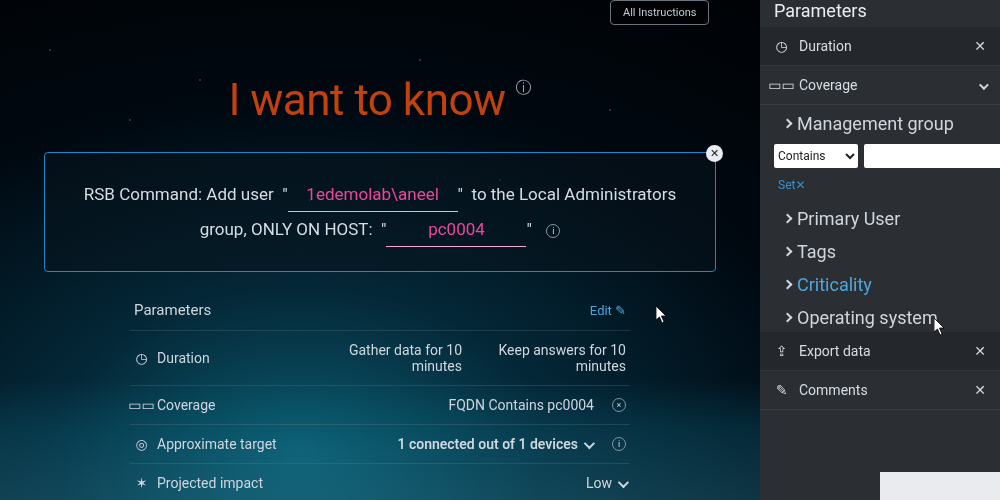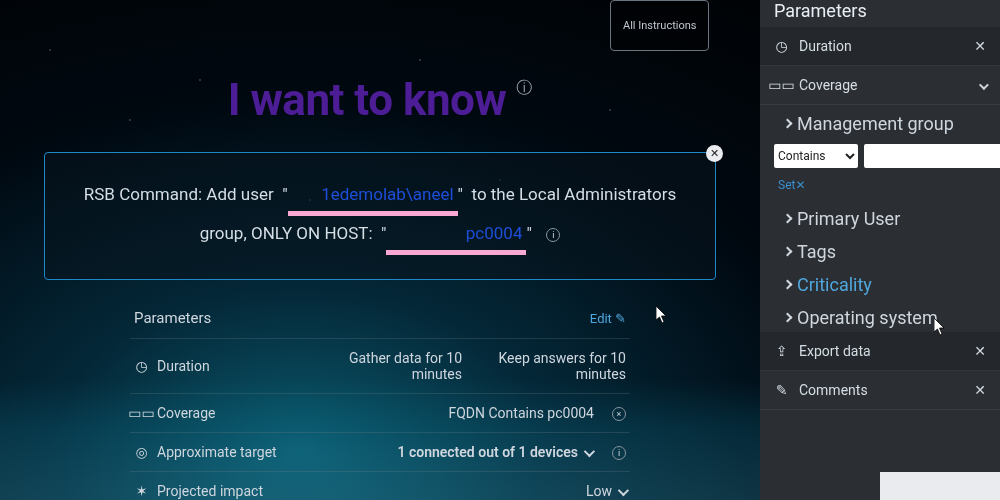--- a/index.html
+++ b/index.html
@@ -1,33 +1,33 @@
 <!DOCTYPE html>
 <html><head>
 <meta charset="utf-8">
 <style>
 *{margin:0;padding:0;box-sizing:border-box;font-family:-apple-system,BlinkMacSystemFont,"Segoe UI",Roboto,sans-serif}
 body{width:1000px;height:500px;overflow:hidden;background:radial-gradient(ellipse at 30% 90%,#0a5a6e 0%,#042838 25%,#000810 55%,#000 100%);color:#d5dde5;position:relative}
 .stars{position:absolute;inset:0;background-image:radial-gradient(1px 1px at 50px 50px,#fff,transparent),radial-gradient(1px 1px at 130px 120px,#fff,transparent),radial-gradient(1px 1px at 200px 80px,#fff,transparent),radial-gradient(1px 1px at 310px 200px,#fff,transparent),radial-gradient(1px 1px at 420px 60px,#fff,transparent),radial-gradient(1px 1px at 500px 180px,#fff,transparent),radial-gradient(1px 1px at 610px 110px,#fff,transparent);opacity:.6}
 .horizon{position:absolute;bottom:0;left:0;right:240px;height:120px;background:linear-gradient(180deg,transparent 0%,#0e6d88 40%,#3aa3bf 100%);opacity:.25}
-.topbtn{position:absolute;top:0;left:610px;border:1px solid #6a7580;border-radius:4px;background:rgba(0,0,0,.3);color:#c0c8d0;font-size:11px;padding:18px 12px;cursor:pointer}
+.topbtn{position:absolute;top:0;left:610px;border:1px solid #6a7580;border-radius:4px;background:rgba(0,0,0,.3);color:#c0c8d0;font-size:11px;padding:5px 12px;cursor:pointer}
 .main{position:absolute;left:0;top:0;width:760px;height:500px;padding:40px 44px 0}
 .title-wrap{display:flex;align-items:center;justify-content:center;margin:34px 0 26px}
-.title{font-size:44px;font-weight:700;color:#4c1d95;letter-spacing:-.5px}
+.title{font-size:44px;font-weight:400;color:#c2410c;letter-spacing:-.5px}
 .info-sup{font-size:16px;color:#9ba5b0;margin-left:10px;margin-top:-24px}
 .cmdbox{position:relative;border:1.5px solid #1e88c9;border-radius:4px;background:rgba(8,20,30,.55);padding:24px 32px;color:#d5dde5;font-size:17px;line-height:2;text-align:center}
 .cmdbox .close{position:absolute;top:-8px;right:-8px;width:17px;height:17px;border-radius:50%;background:#eaecef;color:#222;font-size:11px;line-height:17px;text-align:center;cursor:pointer}
-.uinput{display:inline-block;border-bottom:5px solid #f9a8d4;min-width:170px;text-align:right;padding:0 4px;color:#1d4ed8}
+.uinput{display:inline-block;border-bottom:1px solid #f9a8d4;min-width:170px;text-align:center;padding:0 4px;color:#ec4899}
 .uinput.sm{min-width:140px}
 .info-ic{display:inline-block;width:14px;height:14px;border:1px solid #8a95a0;border-radius:50%;font-size:9px;line-height:12px;text-align:center;margin-left:6px;vertical-align:middle}
 .params{margin:18px 86px 0;font-size:14px}
 .prow{display:flex;align-items:center;border-top:1px solid rgba(120,130,140,.25);padding:11px 4px}
 .prow:first-child{border-top:none}
 .prow .lbl{display:flex;align-items:center;gap:8px;flex:0 0 190px;color:#cfd6de}
-.prow .val{flex:1;text-align:right;color:#cfd6de;display:flex;justify-content:flex-end;align-items:flex-end;gap:14px}
+.prow .val{flex:1;text-align:right;color:#cfd6de;display:flex;justify-content:flex-end;align-items:center;gap:14px}
 .prow.head .lbl{font-size:15px}
 .editlink{color:#4fa6dd;font-size:13px;cursor:pointer}
 .ic{width:15px;height:15px;display:inline-flex;align-items:center;justify-content:center}
 .chev-d{display:inline-block;width:8px;height:8px;border-right:2px solid #cfd6de;border-bottom:2px solid #cfd6de;transform:rotate(45deg) translateY(-2px);margin-left:6px}
 .xcirc{display:inline-block;width:14px;height:14px;border:1px solid #8a95a0;border-radius:50%;font-size:9px;line-height:12px;text-align:center;margin-left:4px}
 
 .side{position:absolute;right:0;top:0;width:240px;height:500px;background:#2b2f34;color:#d5dde5;font-size:14px;overflow:hidden}
 .side-hd{font-size:18px;padding:0 14px 6px;color:#e8eef4}
 .srow{display:flex;align-items:center;justify-content:space-between;padding:11px 14px;border-bottom:1px solid rgba(120,130,140,.18)}
 .srow.dk{background:#24282c}

